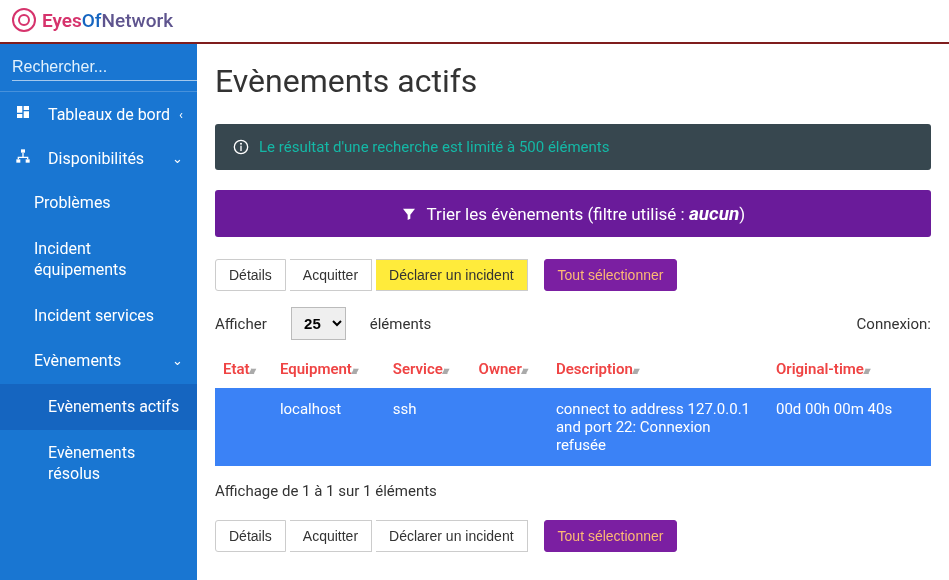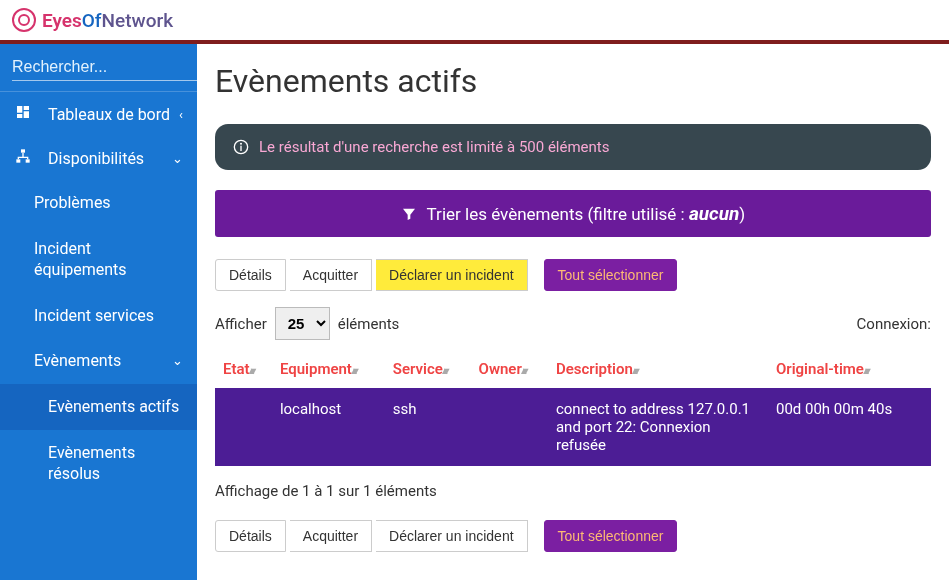--- a/index.html
+++ b/index.html
@@ -1,17 +1,17 @@
 <!DOCTYPE html>
 <html><head>
 <meta charset="utf-8">
 <style>
 * { box-sizing: border-box; margin: 0; padding: 0; }
 body { font-family: -apple-system, BlinkMacSystemFont, "Segoe UI", Roboto, sans-serif; font-size: 14px; color: #333; width: 949px; height: 580px; overflow: hidden; background: #fff; }
-.header { display: flex; align-items: flex-start; padding: 8px 12px; border-bottom: 4px solid #7f1d1d; height: 44px; }
+.header { display: flex; align-items: flex-start; padding: 8px 12px; border-bottom: 2px solid #7f1d1d; height: 44px; }
 .logo-wrap { display: flex; align-items: center; gap: 6px; }
 .logo-icon { width: 24px; height: 24px; border: 2px solid #d6336c; border-radius: 50%; display: flex; align-items: center; justify-content: center; position: relative; }
 .logo-icon::after { content: ''; width: 8px; height: 8px; border: 2px solid #d6336c; border-radius: 50%; }
 .logo-text { font-size: 19px; font-weight: 500; }
 .logo-eyes { color: #d6336c; font-weight: 600; }
 .logo-of { color: #1565c0; font-weight: 500; }
 .logo-net { color: #5e548e; font-weight: 500; }
 .layout { display: flex; height: calc(580px - 44px); }
 .sidebar { width: 197px; background: #1976d2; color: #fff; flex-shrink: 0; overflow-y: auto; }
 .search-row { display: flex; align-items: center; padding: 10px 12px; border-bottom: 1px solid rgba(255,255,255,0.2); }
@@ -19,37 +19,37 @@
 .search-input::placeholder { color: #e3f2fd; }
 .nav-item { display: flex; align-items: center; justify-content: space-between; padding: 12px 14px; cursor: pointer; font-size: 16px; }
 .nav-item .left { display: flex; align-items: flex-end; gap: 16px; }
 .nav-item .icon { width: 18px; text-align: center; }
 .nav-sub { padding: 12px 14px 12px 34px; cursor: pointer; font-size: 16px; line-height: 1.35; }
 .nav-sub2 { padding: 12px 14px 12px 48px; cursor: pointer; font-size: 16px; line-height: 1.35; }
 .nav-sub2.active { background: #1565c0; }
 .chevron { font-size: 13px; }
 .main { flex: 1; padding: 18px 18px 0 18px; overflow-y: auto; min-width: 0; }
 .page-title { font-size: 32px; font-weight: 400; color: #333; margin-bottom: 24px; }
-.info-bar { background: #37474f; color: #f9a8d4; padding: 14px 18px; border-radius: 13px; display: flex; align-items: center; gap: 10px; margin-bottom: 20px; font-size: 15px; }
+.info-bar { background: #37474f; color: #14b8a6; padding: 14px 18px; border-radius: 3px; display: flex; align-items: center; gap: 10px; margin-bottom: 20px; font-size: 15px; }
 .filter-bar { background: #6a1b9a; color: #fff; padding: 12px 18px; border-radius: 3px; text-align: center; font-size: 17px; margin-bottom: 22px; cursor: pointer; }
 .filter-bar .fname { font-weight: 700; font-style: italic; font-size: 19px; }
 .btn-row { display: flex; gap: 4px; margin-bottom: 16px; }
 .btn { padding: 7px 13px; border: 1px solid #ccc; background: #fff; cursor: pointer; font-size: 14px; color: #333; }
 .btn + .btn { border-left: none; }
 .btn-row .btn:first-child { border-radius: 3px 0 0 3px; }
 .btn.hl { background: #ffeb3b; color: #333; border-color: #ccc; }
 .btn-purple { background: #7b1fa2; color: #fdba74; border: 1px solid #7b1fa2; border-radius: 3px; margin-left: 12px; padding: 7px 13px; cursor: pointer; font-size: 14px; }
 .table-ctrls { display: flex; justify-content: space-between; align-items: center; margin-bottom: 10px; font-size: 15px; }
-.show-ctrl { display: flex; align-items: center; gap: 8px; }
-.show-select { padding: 6px 8px; border: 1px solid #bbb; font-size: 15px; font-weight: 600; }
+.show-ctrl { display: flex; align-items: center; gap: 24px; }
+.show-select { padding: 6px 8px; border: 1px solid #bbb; font-size: 15px; font-weight: 600; text-align: right; }
 table { width: 100%; border-collapse: collapse; }
 th { text-align: left; padding: 10px 8px; font-weight: 600; font-size: 15px; color: #ef4444; white-space: nowrap; }
 th.sortable::after { content: ' \25B4\25BE'; color: #aaa; font-size: 10px; letter-spacing: -3px; }
 td { padding: 12px 8px; font-size: 15px; vertical-align: top; }
-tr.data-row { background: #4c1d95; color: #fff; }
+tr.data-row { background: #3b82f6; color: #fff; }
 .table-info { margin: 16px 0 20px 0; font-size: 15px; }
 </style>
 </head>
 <body>
 
 <div class="header">
   <div class="logo-wrap">
     <span class="logo-icon"></span>
     <span class="logo-text">
       <span class="logo-eyes">Eyes</span><span class="logo-of">Of</span><span class="logo-net">Network</span>

